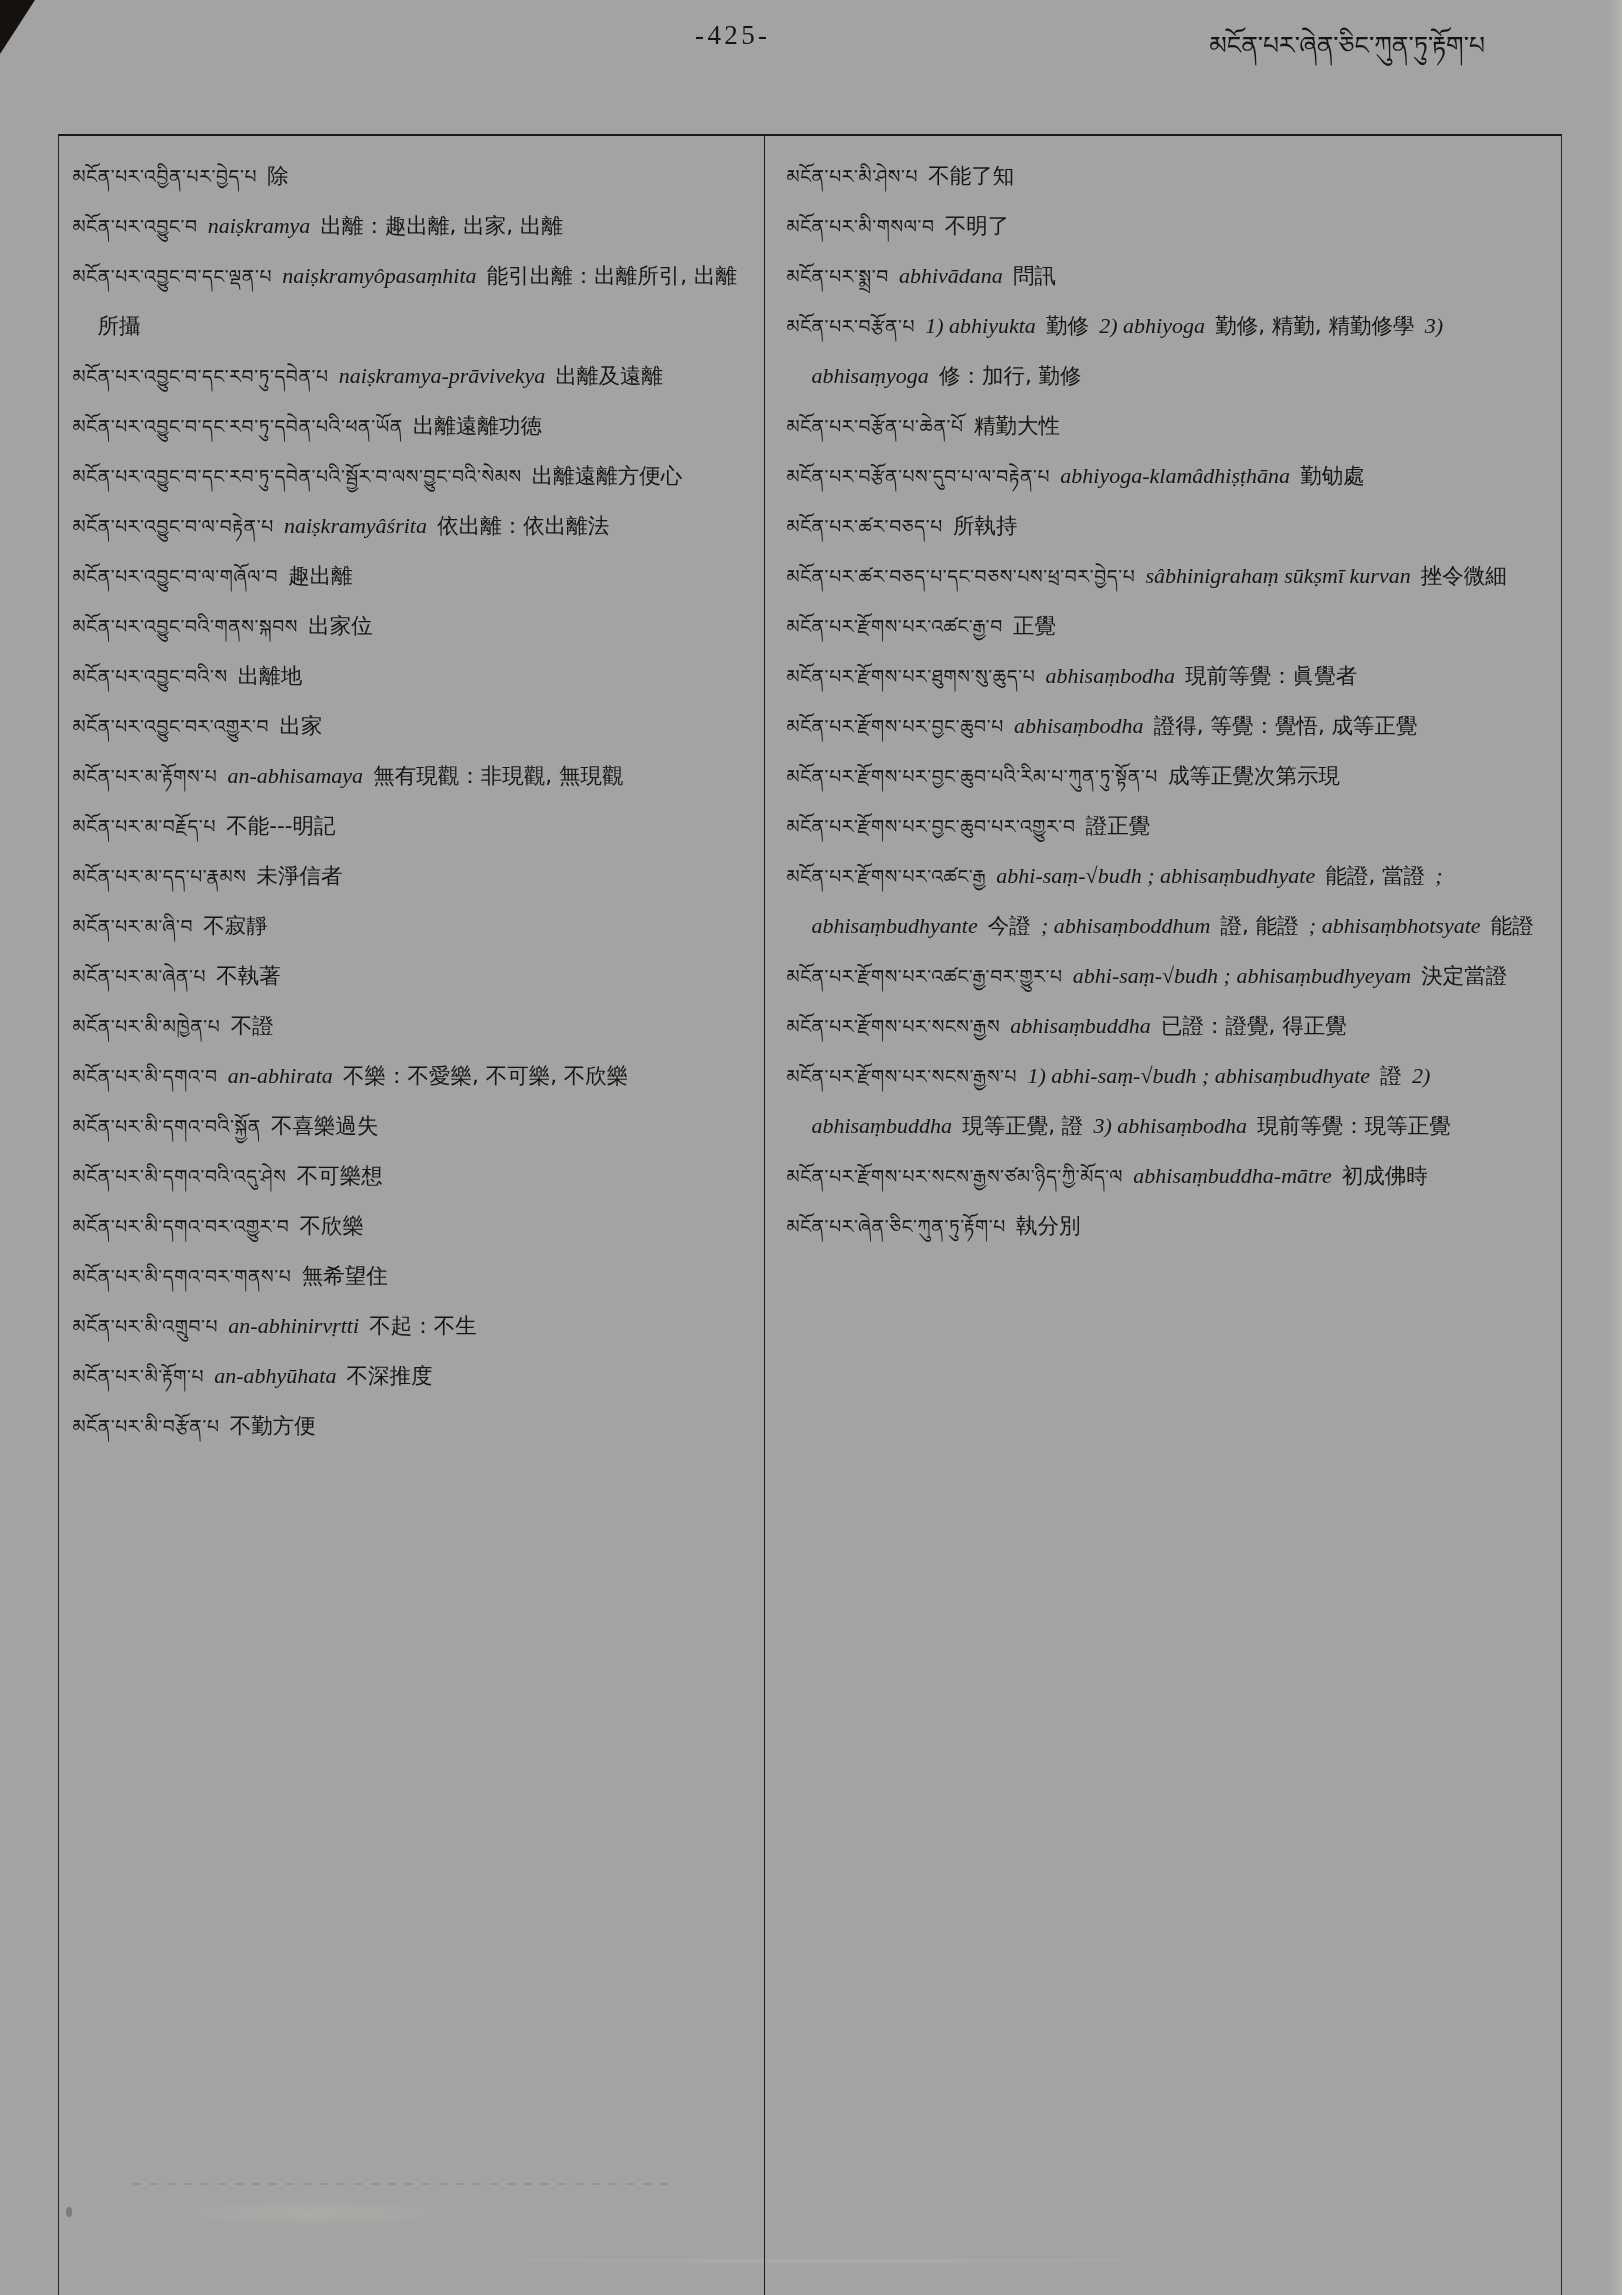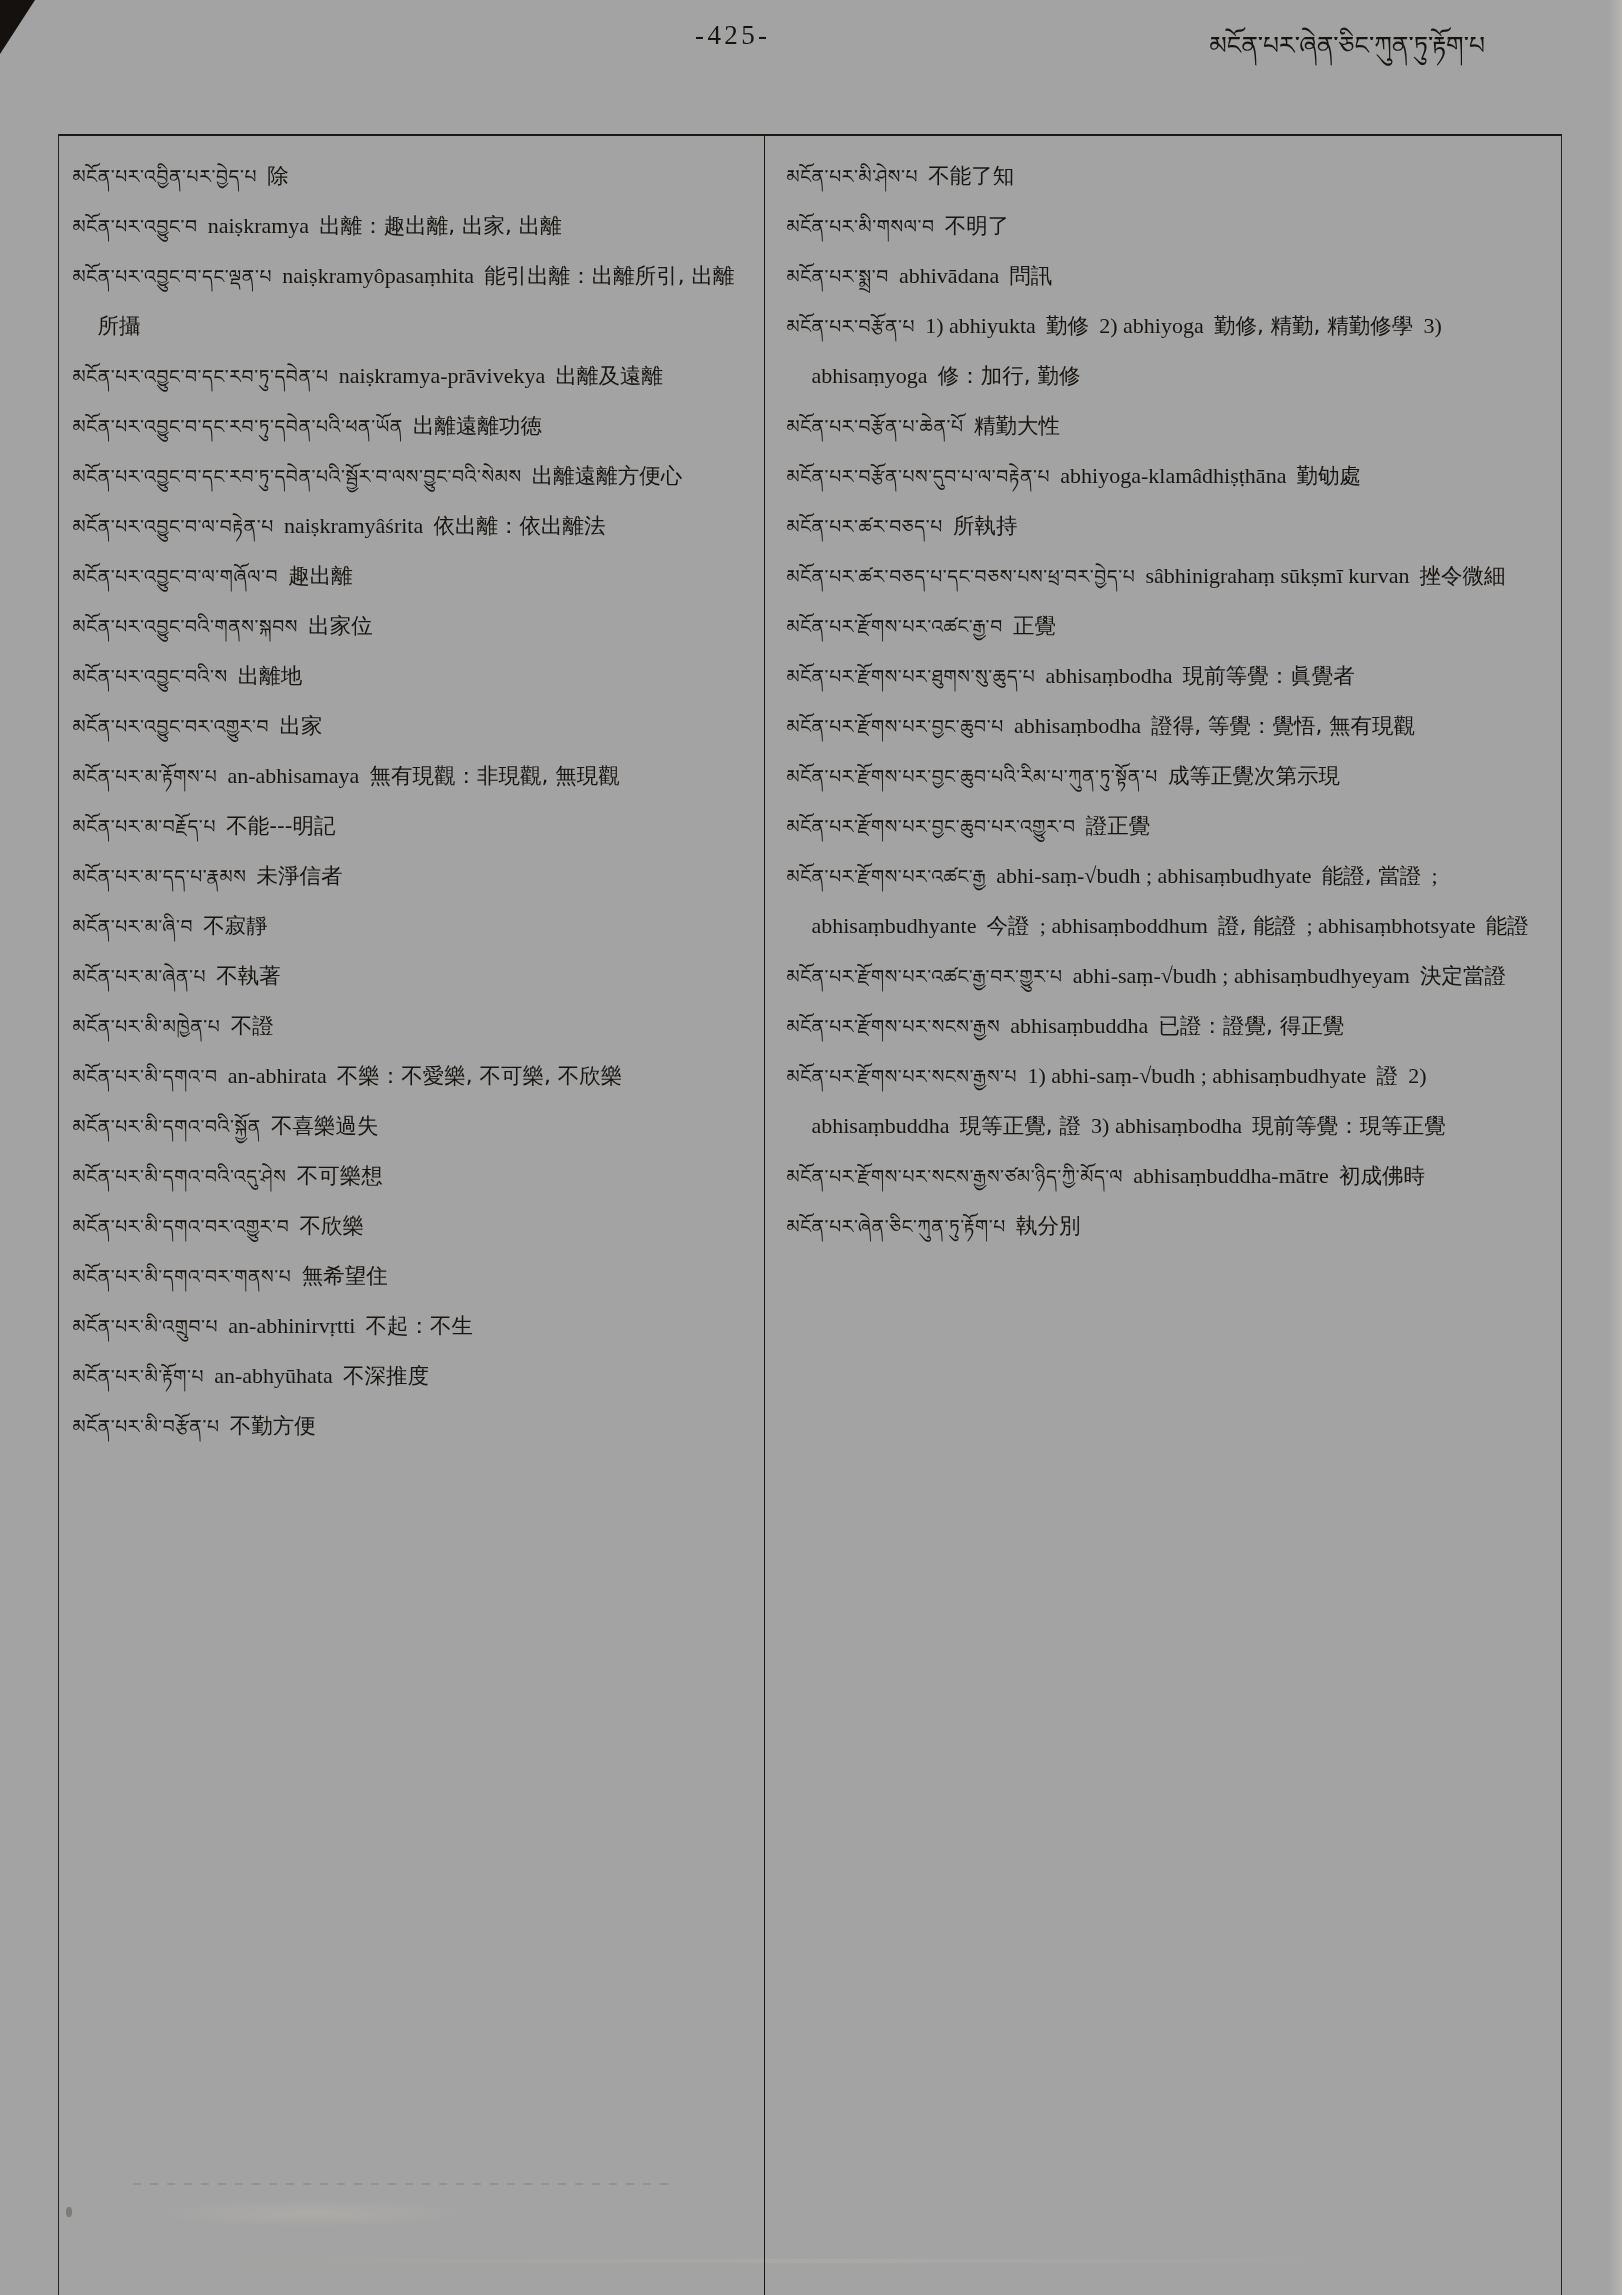--- a/index.html
+++ b/index.html
@@ -107,20 +107,21 @@
   .entry span { margin-right: 10.2px; }
   .seg-tib {
     font-family: "DejaVu Sans", sans-serif;
     font-size: 18.7px;
     font-weight: 500;
     letter-spacing: 0.6px;
   }
   .seg-lat {
     font-family: "Liberation Serif", serif;
     font-size: 22px;
+    font-style: italic;
   }
   .seg-chi {
     font-family: "DejaVu Sans", sans-serif;
     font-size: 21.5px;
   }
 </style>
 </head>
 <body>
 
 <div class="page">
@@ -169,21 +170,21 @@
         <p class="entry"><span class="seg-tib">མངོན་པར་མི་ཤེས་པ</span><span class="seg-chi">不能了知</span></p>
         <p class="entry"><span class="seg-tib">མངོན་པར་མི་གསལ་བ</span><span class="seg-chi">不明了</span></p>
         <p class="entry"><span class="seg-tib">མངོན་པར་སྨྲ་བ</span><span class="seg-lat">abhivādana</span><span class="seg-chi">問訊</span></p>
         <p class="entry"><span class="seg-tib">མངོན་པར་བརྩོན་པ</span><span class="seg-lat">1) abhiyukta</span><span class="seg-chi">勤修</span><span class="seg-lat">2) abhiyoga</span><span class="seg-chi">勤修, 精勤, 精勤修學</span><span class="seg-lat">3) abhisaṃyoga</span><span class="seg-chi">修：加行, 勤修</span></p>
         <p class="entry"><span class="seg-tib">མངོན་པར་བརྩོན་པ་ཆེན་པོ</span><span class="seg-chi">精勤大性</span></p>
         <p class="entry"><span class="seg-tib">མངོན་པར་བརྩོན་པས་དུབ་པ་ལ་བརྟེན་པ</span><span class="seg-lat">abhiyoga-klamâdhiṣṭhāna</span><span class="seg-chi">勤劬處</span></p>
         <p class="entry"><span class="seg-tib">མངོན་པར་ཚར་བཅད་པ</span><span class="seg-chi">所執持</span></p>
         <p class="entry"><span class="seg-tib">མངོན་པར་ཚར་བཅད་པ་དང་བཅས་པས་ཕྲ་བར་བྱེད་པ</span><span class="seg-lat">sâbhinigrahaṃ sūkṣmī kurvan</span><span class="seg-chi">挫令微細</span></p>
         <p class="entry"><span class="seg-tib">མངོན་པར་རྫོགས་པར་འཚང་རྒྱ་བ</span><span class="seg-chi">正覺</span></p>
         <p class="entry"><span class="seg-tib">མངོན་པར་རྫོགས་པར་ཐུགས་སུ་ཆུད་པ</span><span class="seg-lat">abhisaṃbodha</span><span class="seg-chi">現前等覺：眞覺者</span></p>
-        <p class="entry"><span class="seg-tib">མངོན་པར་རྫོགས་པར་བྱང་ཆུབ་པ</span><span class="seg-lat">abhisaṃbodha</span><span class="seg-chi">證得, 等覺：覺悟, 無有現觀</span></p>
+        <p class="entry"><span class="seg-tib">མངོན་པར་རྫོགས་པར་བྱང་ཆུབ་པ</span><span class="seg-lat">abhisaṃbodha</span><span class="seg-chi">證得, 等覺：覺悟, 成等正覺</span></p>
         <p class="entry"><span class="seg-tib">མངོན་པར་རྫོགས་པར་བྱང་ཆུབ་པའི་རིམ་པ་ཀུན་ཏུ་སྟོན་པ</span><span class="seg-chi">成等正覺次第示現</span></p>
         <p class="entry"><span class="seg-tib">མངོན་པར་རྫོགས་པར་བྱང་ཆུབ་པར་འགྱུར་བ</span><span class="seg-chi">證正覺</span></p>
         <p class="entry"><span class="seg-tib">མངོན་པར་རྫོགས་པར་འཚང་རྒྱ</span><span class="seg-lat">abhi-saṃ-√budh ; abhisaṃbudhyate</span><span class="seg-chi">能證, 當證</span><span class="seg-lat">; abhisaṃbudhyante</span><span class="seg-chi">今證</span><span class="seg-lat">; abhisaṃboddhum</span><span class="seg-chi">證, 能證</span><span class="seg-lat">; abhisaṃbhotsyate</span><span class="seg-chi">能證</span></p>
         <p class="entry"><span class="seg-tib">མངོན་པར་རྫོགས་པར་འཚང་རྒྱ་བར་གྱུར་པ</span><span class="seg-lat">abhi-saṃ-√budh ; abhisaṃbudhyeyam</span><span class="seg-chi">決定當證</span></p>
         <p class="entry"><span class="seg-tib">མངོན་པར་རྫོགས་པར་སངས་རྒྱས</span><span class="seg-lat">abhisaṃbuddha</span><span class="seg-chi">已證：證覺, 得正覺</span></p>
         <p class="entry"><span class="seg-tib">མངོན་པར་རྫོགས་པར་སངས་རྒྱས་པ</span><span class="seg-lat">1) abhi-saṃ-√budh ; abhisaṃbudhyate</span><span class="seg-chi">證</span><span class="seg-lat">2) abhisaṃbuddha</span><span class="seg-chi">現等正覺, 證</span><span class="seg-lat">3) abhisaṃbodha</span><span class="seg-chi">現前等覺：現等正覺</span></p>
         <p class="entry"><span class="seg-tib">མངོན་པར་རྫོགས་པར་སངས་རྒྱས་ཙམ་ཉིད་ཀྱི་མོད་ལ</span><span class="seg-lat">abhisaṃbuddha-mātre</span><span class="seg-chi">初成佛時</span></p>
         <p class="entry"><span class="seg-tib">མངོན་པར་ཞེན་ཅིང་ཀུན་ཏུ་རྟོག་པ</span><span class="seg-chi">執分別</span></p>
       </div>
   </div>

